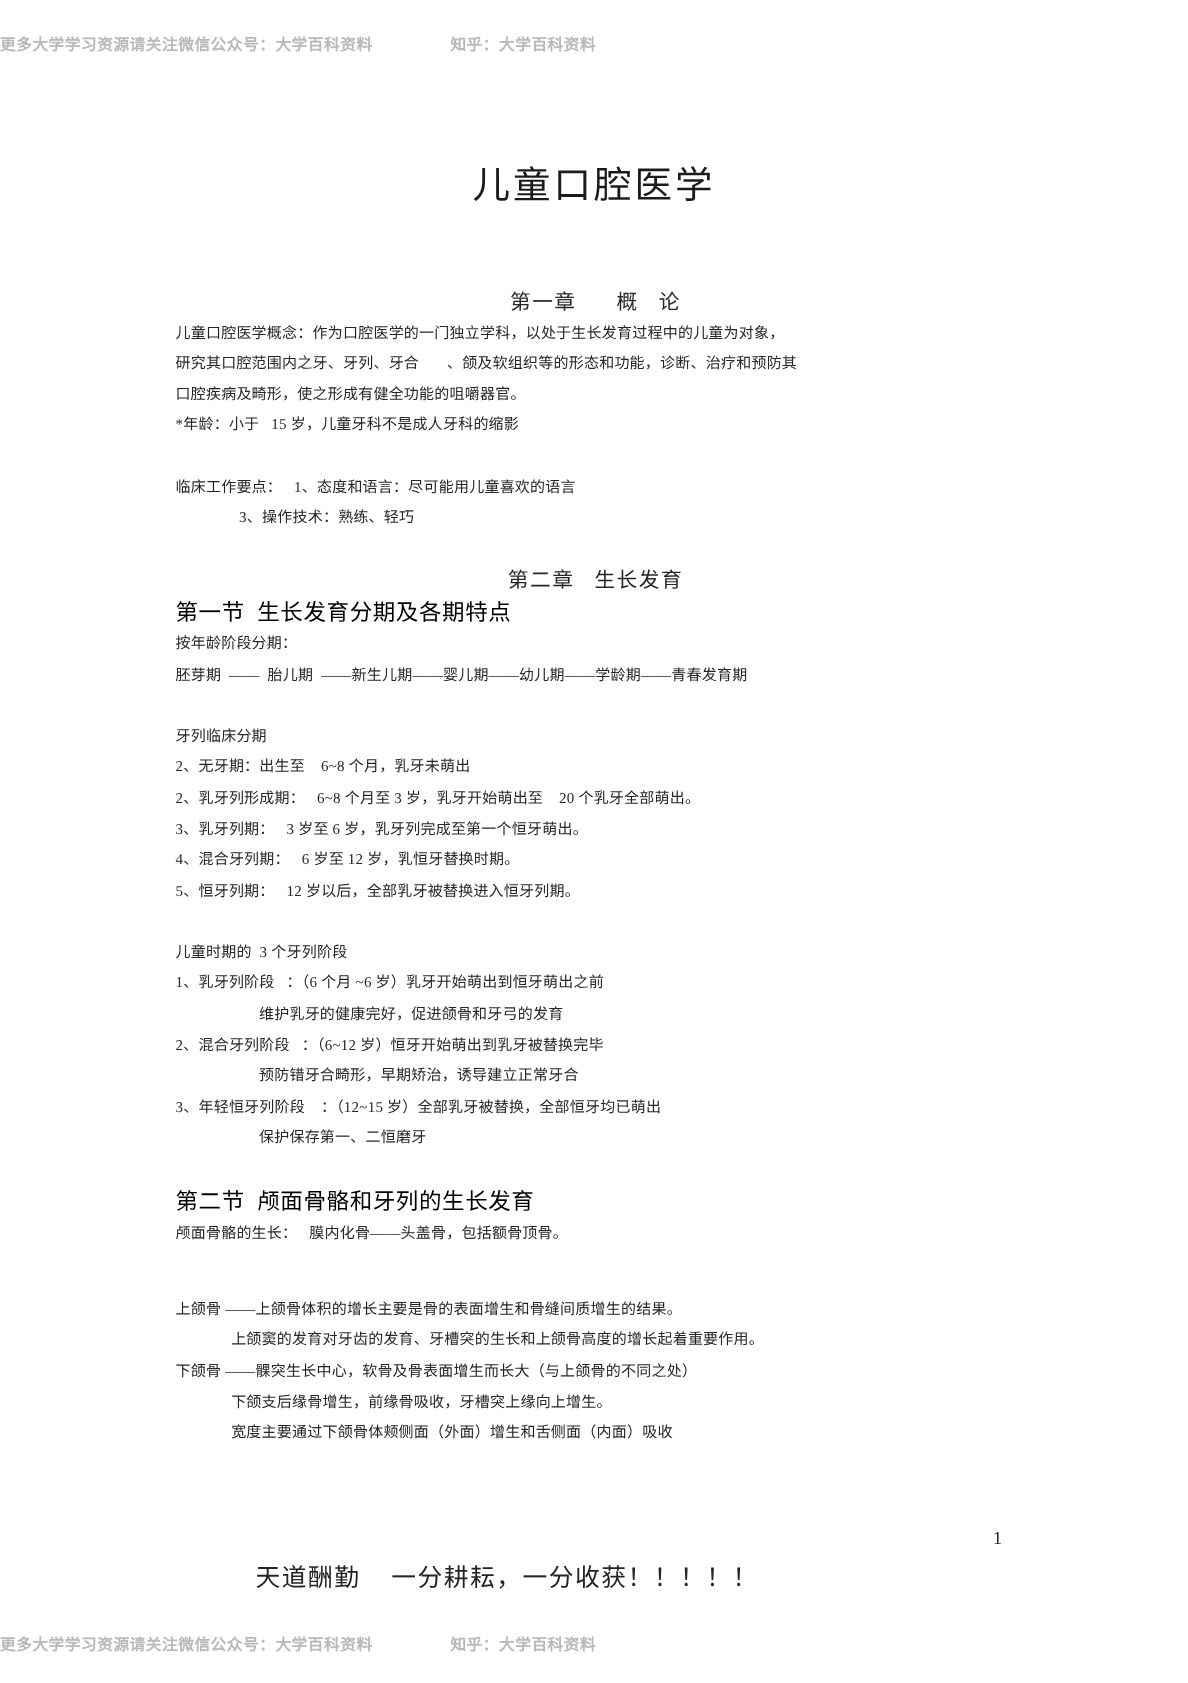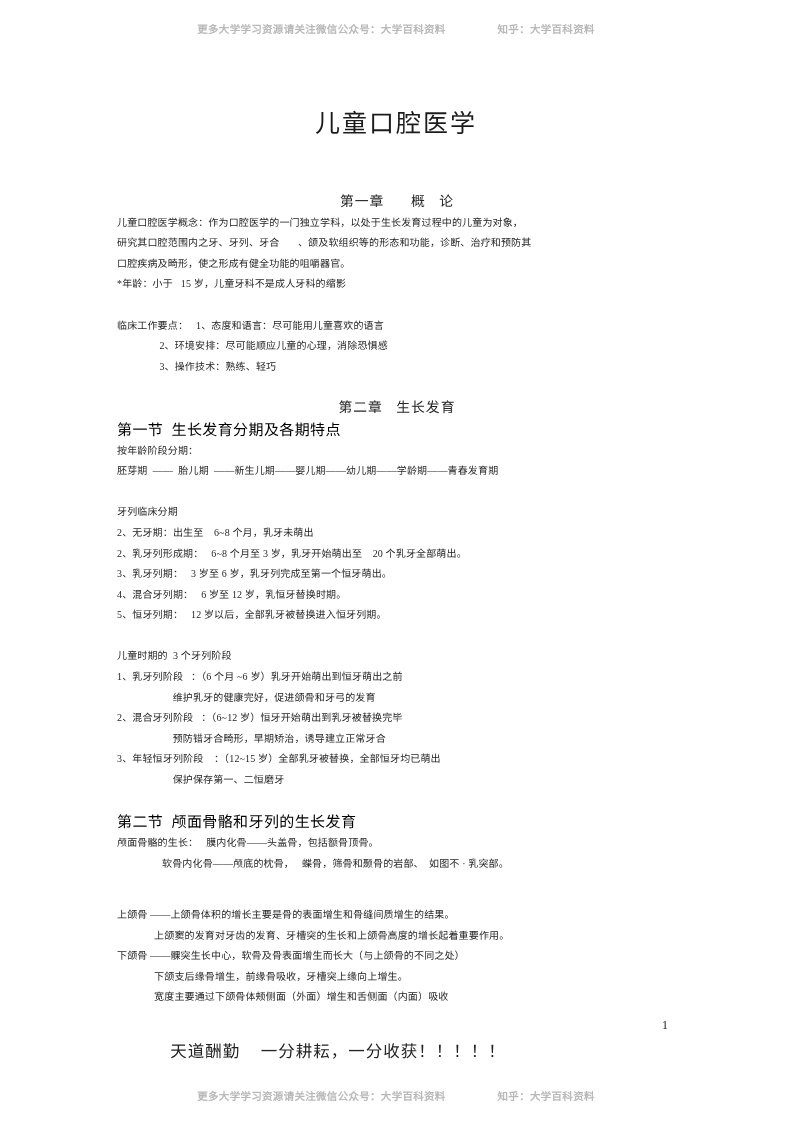--- a/index.html
+++ b/index.html
@@ -18,21 +18,20 @@
     background: #ffffff;
     overflow: hidden;
     box-sizing: border-box;
   }
 
   
   .watermark {
     position: absolute;
     left: 0;
     width: 792px;
-    text-align: center;
     font-family: "Liberation Serif", "DejaVu Serif", serif;
     font-size: 10.5px;
     font-weight: bold;
     color: #b9b9b9;
     letter-spacing: 0.3px;
     white-space: nowrap;
   }
   .watermark .wm-gap { display: inline-block; width: 46px; }
   .watermark-top { top: 21px; }
   .watermark-bottom { top: 1088px; }
@@ -121,21 +120,20 @@
 
     <div class="ln center chapter">第一章      概   论</div>
     <div class="ln">儿童口腔医学概念：作为口腔医学的一门独立学科，以处于生长发育过程中的儿童为对象，</div>
     <div class="ln">研究其口腔范围内之牙、牙列、牙合       、颌及软组织等的形态和功能，诊断、治疗和预防其</div>
     <div class="ln">口腔疾病及畸形，使之形成有健全功能的咀嚼器官。</div>
     <div class="ln">*年龄：小于   15 岁，儿童牙科不是成人牙科的缩影</div>
 
     <div class="ln blank"></div>
 
     <div class="ln">临床工作要点：   1、态度和语言：尽可能用儿童喜欢的语言</div>
-    <div class="ln">                2、环境安排：尽可能顺应儿童的心理，消除恐惧感</div>
     <div class="ln">                3、操作技术：熟练、轻巧</div>
 
     <div class="ln blank"></div>
 
     <div class="ln center chapter">第二章   生长发育</div>
     <div class="ln section-head">第一节  生长发育分期及各期特点</div>
     <div class="ln">按年龄阶段分期：</div>
     <div class="ln">胚芽期  ——  胎儿期  ——新生儿期——婴儿期——幼儿期——学龄期——青春发育期</div>
 
     <div class="ln blank"></div>
@@ -154,21 +152,20 @@
     <div class="ln">                     维护乳牙的健康完好，促进颌骨和牙弓的发育</div>
     <div class="ln">2、混合牙列阶段   ：（6~12 岁）恒牙开始萌出到乳牙被替换完毕</div>
     <div class="ln">                     预防错牙合畸形，早期矫治，诱导建立正常牙合</div>
     <div class="ln">3、年轻恒牙列阶段    ：（12~15 岁）全部乳牙被替换，全部恒牙均已萌出</div>
     <div class="ln">                     保护保存第一、二恒磨牙</div>
 
     <div class="ln blank"></div>
 
     <div class="ln section-head">第二节  颅面骨骼和牙列的生长发育</div>
     <div class="ln">颅面骨骼的生长：   膜内化骨——头盖骨，包括额骨顶骨。</div>
-    <div class="ln">                 软骨内化骨——颅底的枕骨，   蝶骨，筛骨和颞骨的岩部、  如图不 · 乳突部。</div>
 
     <div class="ln blank"></div>
     <div class="ln half"></div>
 
     <div class="ln">上颌骨 ——上颌骨体积的增长主要是骨的表面增生和骨缝间质增生的结果。</div>
     <div class="ln">              上颌窦的发育对牙齿的发育、牙槽突的生长和上颌骨高度的增长起着重要作用。</div>
     <div class="ln">下颌骨 ——髁突生长中心，软骨及骨表面增生而长大（与上颌骨的不同之处）</div>
     <div class="ln">              下颌支后缘骨增生，前缘骨吸收，牙槽突上缘向上增生。</div>
     <div class="ln">              宽度主要通过下颌骨体颊侧面（外面）增生和舌侧面（内面）吸收</div>
 

